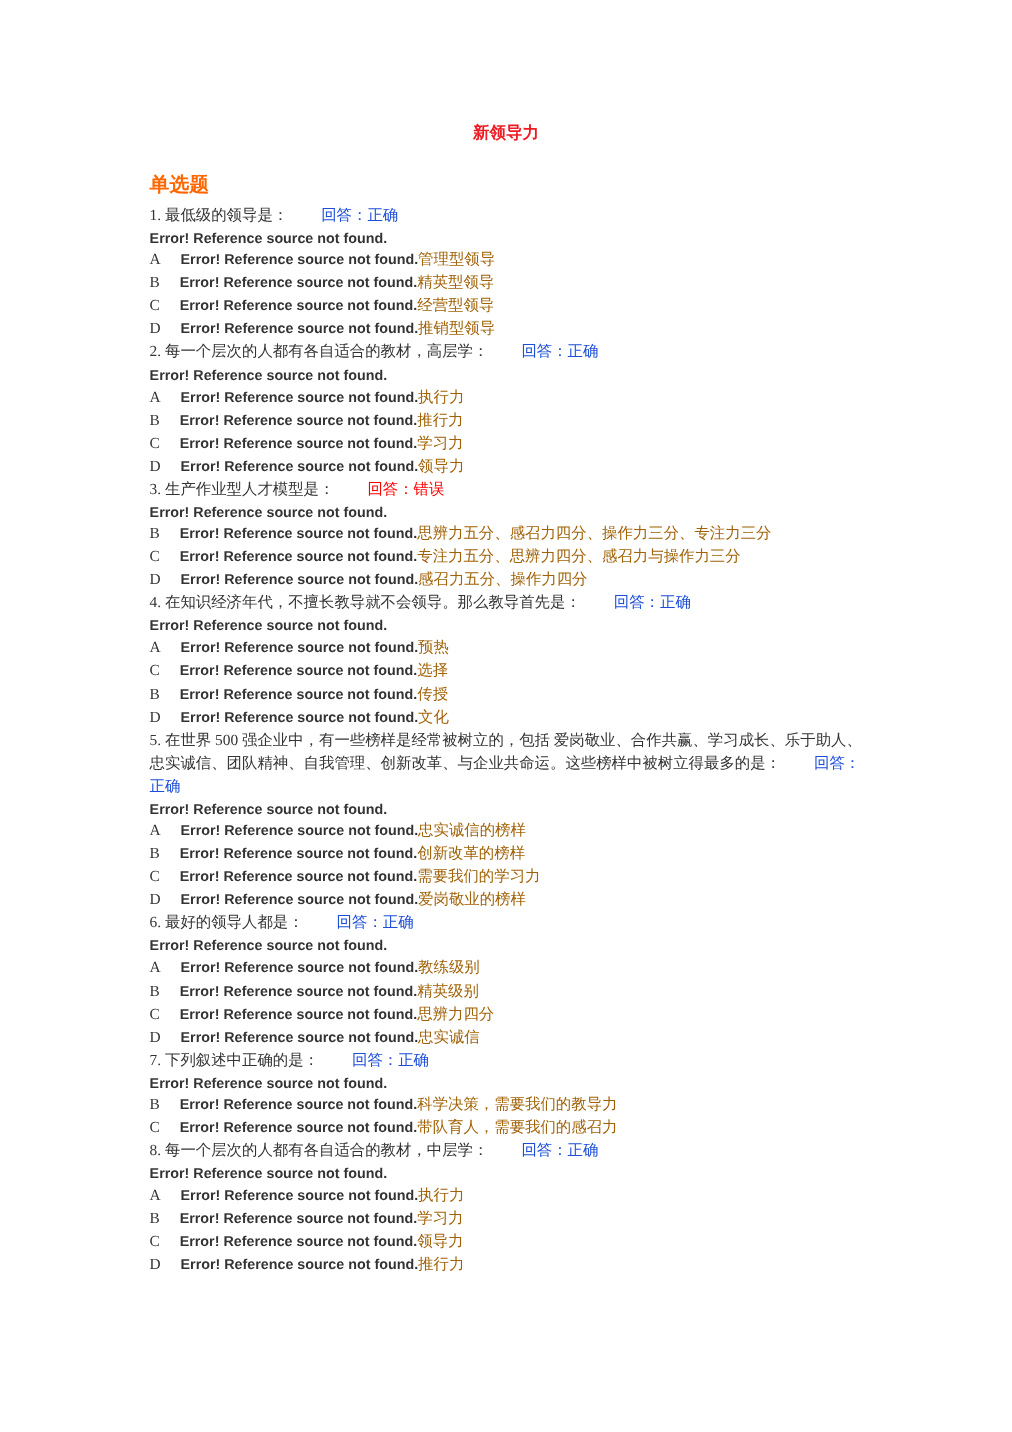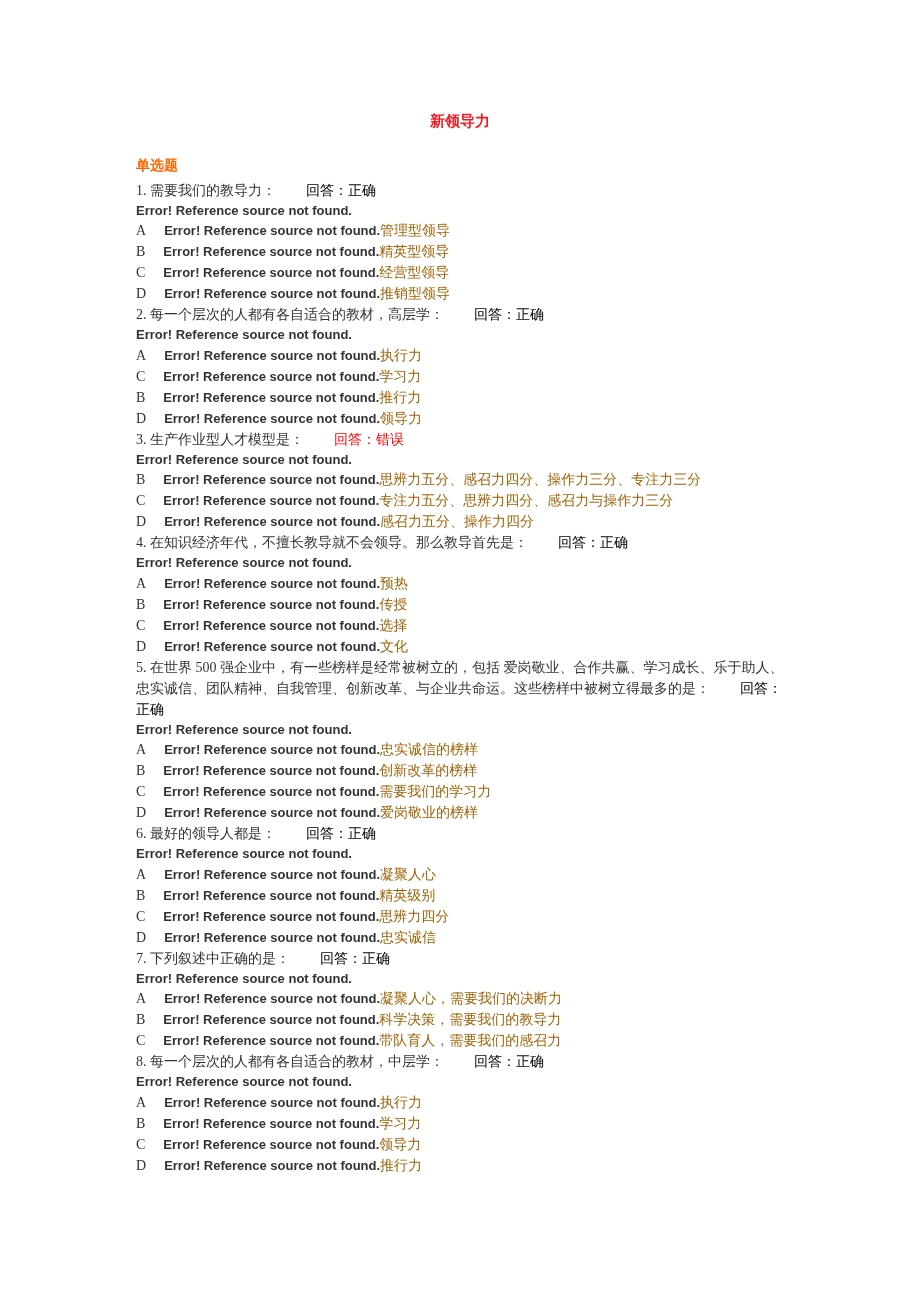--- a/index.html
+++ b/index.html
@@ -21,31 +21,31 @@
   .title {
     text-align: center;
     color: #ed1c24;
     font-weight: bold;
     font-size: 15px;
     margin-bottom: 22px;
   }
   .section-label {
     color: #ff6600;
     font-weight: bold;
-    font-size: 14px;
+    font-size: 18px;
     margin-bottom: 4px;
   }
   .q-block {
     margin-bottom: 0;
   }
   .q-header {
     display: block;
   }
   .q-num, .q-text { color: #333333; }
-  .feedback-correct { color: #000000; }
+  .feedback-correct { color: #1d4ed8; }
   .feedback-wrong { color: #ff0000; }
   .err {
     font-family: Verdana, Arial, sans-serif;
     font-weight: bold;
     font-size: 13px;
     color: #333333;
   }
   .opt-line {
     display: block;
   }
@@ -65,70 +65,69 @@
 <body>
 
 <div class="page">
 
   <div class="title">新领导力</div>
 
   <div class="section-label">单选题</div>
 
   <div id="questions">
       <div class="q-block">
-        <div class="q-header"><span class="q-num">1.</span><span class="q-text"> 需要我们的教导力：</span><span class="gap"></span><span class="feedback-correct"><span>回答：</span><span>正确</span></span></div>
+        <div class="q-header"><span class="q-num">1.</span><span class="q-text"> 最低级的领导是：</span><span class="gap"></span><span class="feedback-correct"><span>回答：</span><span>正确</span></span></div>
         <div class="err">Error! Reference source not found.</div>
         <div class="opt-line"><span class="opt-letter">A</span><span class="gap-sm"></span><span class="opt-err">Error! Reference source not found.</span><span class="opt-text">管理型领导</span></div>
         <div class="opt-line"><span class="opt-letter">B</span><span class="gap-sm"></span><span class="opt-err">Error! Reference source not found.</span><span class="opt-text">精英型领导</span></div>
         <div class="opt-line"><span class="opt-letter">C</span><span class="gap-sm"></span><span class="opt-err">Error! Reference source not found.</span><span class="opt-text">经营型领导</span></div>
         <div class="opt-line"><span class="opt-letter">D</span><span class="gap-sm"></span><span class="opt-err">Error! Reference source not found.</span><span class="opt-text">推销型领导</span></div>
       </div>
       <div class="q-block">
         <div class="q-header"><span class="q-num">2.</span><span class="q-text"> 每一个层次的人都有各自适合的教材，高层学：</span><span class="gap"></span><span class="feedback-correct"><span>回答：</span><span>正确</span></span></div>
         <div class="err">Error! Reference source not found.</div>
         <div class="opt-line"><span class="opt-letter">A</span><span class="gap-sm"></span><span class="opt-err">Error! Reference source not found.</span><span class="opt-text">执行力</span></div>
+        <div class="opt-line"><span class="opt-letter">B</span><span class="gap-sm"></span><span class="opt-err">Error! Reference source not found.</span><span class="opt-text">推行力</span></div>
         <div class="opt-line"><span class="opt-letter">C</span><span class="gap-sm"></span><span class="opt-err">Error! Reference source not found.</span><span class="opt-text">学习力</span></div>
-        <div class="opt-line"><span class="opt-letter">B</span><span class="gap-sm"></span><span class="opt-err">Error! Reference source not found.</span><span class="opt-text">推行力</span></div>
         <div class="opt-line"><span class="opt-letter">D</span><span class="gap-sm"></span><span class="opt-err">Error! Reference source not found.</span><span class="opt-text">领导力</span></div>
       </div>
       <div class="q-block">
         <div class="q-header"><span class="q-num">3.</span><span class="q-text"> 生产作业型人才模型是：</span><span class="gap"></span><span class="feedback-wrong"><span>回答：</span><span>错误</span></span></div>
         <div class="err">Error! Reference source not found.</div>
         <div class="opt-line"><span class="opt-letter">B</span><span class="gap-sm"></span><span class="opt-err">Error! Reference source not found.</span><span class="opt-text">思辨力五分、感召力四分、操作力三分、专注力三分</span></div>
         <div class="opt-line"><span class="opt-letter">C</span><span class="gap-sm"></span><span class="opt-err">Error! Reference source not found.</span><span class="opt-text">专注力五分、思辨力四分、感召力与操作力三分</span></div>
         <div class="opt-line"><span class="opt-letter">D</span><span class="gap-sm"></span><span class="opt-err">Error! Reference source not found.</span><span class="opt-text">感召力五分、操作力四分</span></div>
       </div>
       <div class="q-block">
         <div class="q-header"><span class="q-num">4.</span><span class="q-text"> 在知识经济年代，不擅长教导就不会领导。那么教导首先是：</span><span class="gap"></span><span class="feedback-correct"><span>回答：</span><span>正确</span></span></div>
         <div class="err">Error! Reference source not found.</div>
         <div class="opt-line"><span class="opt-letter">A</span><span class="gap-sm"></span><span class="opt-err">Error! Reference source not found.</span><span class="opt-text">预热</span></div>
+        <div class="opt-line"><span class="opt-letter">C</span><span class="gap-sm"></span><span class="opt-err">Error! Reference source not found.</span><span class="opt-text">选择</span></div>
         <div class="opt-line"><span class="opt-letter">B</span><span class="gap-sm"></span><span class="opt-err">Error! Reference source not found.</span><span class="opt-text">传授</span></div>
-        <div class="opt-line"><span class="opt-letter">C</span><span class="gap-sm"></span><span class="opt-err">Error! Reference source not found.</span><span class="opt-text">选择</span></div>
         <div class="opt-line"><span class="opt-letter">D</span><span class="gap-sm"></span><span class="opt-err">Error! Reference source not found.</span><span class="opt-text">文化</span></div>
       </div>
       <div class="q-block">
         <div class="q-header"><span class="q-num">5.</span><span class="q-text"> 在世界 500 强企业中，有一些榜样是经常被树立的，包括 爱岗敬业、合作共赢、学习成长、乐于助人、忠实诚信、团队精神、自我管理、创新改革、与企业共命运。这些榜样中被树立得最多的是：</span><span class="gap"></span><span class="feedback-correct"><span>回答：</span><span>正确</span></span></div>
         <div class="err">Error! Reference source not found.</div>
         <div class="opt-line"><span class="opt-letter">A</span><span class="gap-sm"></span><span class="opt-err">Error! Reference source not found.</span><span class="opt-text">忠实诚信的榜样</span></div>
         <div class="opt-line"><span class="opt-letter">B</span><span class="gap-sm"></span><span class="opt-err">Error! Reference source not found.</span><span class="opt-text">创新改革的榜样</span></div>
         <div class="opt-line"><span class="opt-letter">C</span><span class="gap-sm"></span><span class="opt-err">Error! Reference source not found.</span><span class="opt-text">需要我们的学习力</span></div>
         <div class="opt-line"><span class="opt-letter">D</span><span class="gap-sm"></span><span class="opt-err">Error! Reference source not found.</span><span class="opt-text">爱岗敬业的榜样</span></div>
       </div>
       <div class="q-block">
         <div class="q-header"><span class="q-num">6.</span><span class="q-text"> 最好的领导人都是：</span><span class="gap"></span><span class="feedback-correct"><span>回答：</span><span>正确</span></span></div>
         <div class="err">Error! Reference source not found.</div>
-        <div class="opt-line"><span class="opt-letter">A</span><span class="gap-sm"></span><span class="opt-err">Error! Reference source not found.</span><span class="opt-text">凝聚人心</span></div>
+        <div class="opt-line"><span class="opt-letter">A</span><span class="gap-sm"></span><span class="opt-err">Error! Reference source not found.</span><span class="opt-text">教练级别</span></div>
         <div class="opt-line"><span class="opt-letter">B</span><span class="gap-sm"></span><span class="opt-err">Error! Reference source not found.</span><span class="opt-text">精英级别</span></div>
         <div class="opt-line"><span class="opt-letter">C</span><span class="gap-sm"></span><span class="opt-err">Error! Reference source not found.</span><span class="opt-text">思辨力四分</span></div>
         <div class="opt-line"><span class="opt-letter">D</span><span class="gap-sm"></span><span class="opt-err">Error! Reference source not found.</span><span class="opt-text">忠实诚信</span></div>
       </div>
       <div class="q-block">
         <div class="q-header"><span class="q-num">7.</span><span class="q-text"> 下列叙述中正确的是：</span><span class="gap"></span><span class="feedback-correct"><span>回答：</span><span>正确</span></span></div>
         <div class="err">Error! Reference source not found.</div>
-        <div class="opt-line"><span class="opt-letter">A</span><span class="gap-sm"></span><span class="opt-err">Error! Reference source not found.</span><span class="opt-text">凝聚人心，需要我们的决断力</span></div>
         <div class="opt-line"><span class="opt-letter">B</span><span class="gap-sm"></span><span class="opt-err">Error! Reference source not found.</span><span class="opt-text">科学决策，需要我们的教导力</span></div>
         <div class="opt-line"><span class="opt-letter">C</span><span class="gap-sm"></span><span class="opt-err">Error! Reference source not found.</span><span class="opt-text">带队育人，需要我们的感召力</span></div>
       </div>
       <div class="q-block">
         <div class="q-header"><span class="q-num">8.</span><span class="q-text"> 每一个层次的人都有各自适合的教材，中层学：</span><span class="gap"></span><span class="feedback-correct"><span>回答：</span><span>正确</span></span></div>
         <div class="err">Error! Reference source not found.</div>
         <div class="opt-line"><span class="opt-letter">A</span><span class="gap-sm"></span><span class="opt-err">Error! Reference source not found.</span><span class="opt-text">执行力</span></div>
         <div class="opt-line"><span class="opt-letter">B</span><span class="gap-sm"></span><span class="opt-err">Error! Reference source not found.</span><span class="opt-text">学习力</span></div>
         <div class="opt-line"><span class="opt-letter">C</span><span class="gap-sm"></span><span class="opt-err">Error! Reference source not found.</span><span class="opt-text">领导力</span></div>
         <div class="opt-line"><span class="opt-letter">D</span><span class="gap-sm"></span><span class="opt-err">Error! Reference source not found.</span><span class="opt-text">推行力</span></div>

